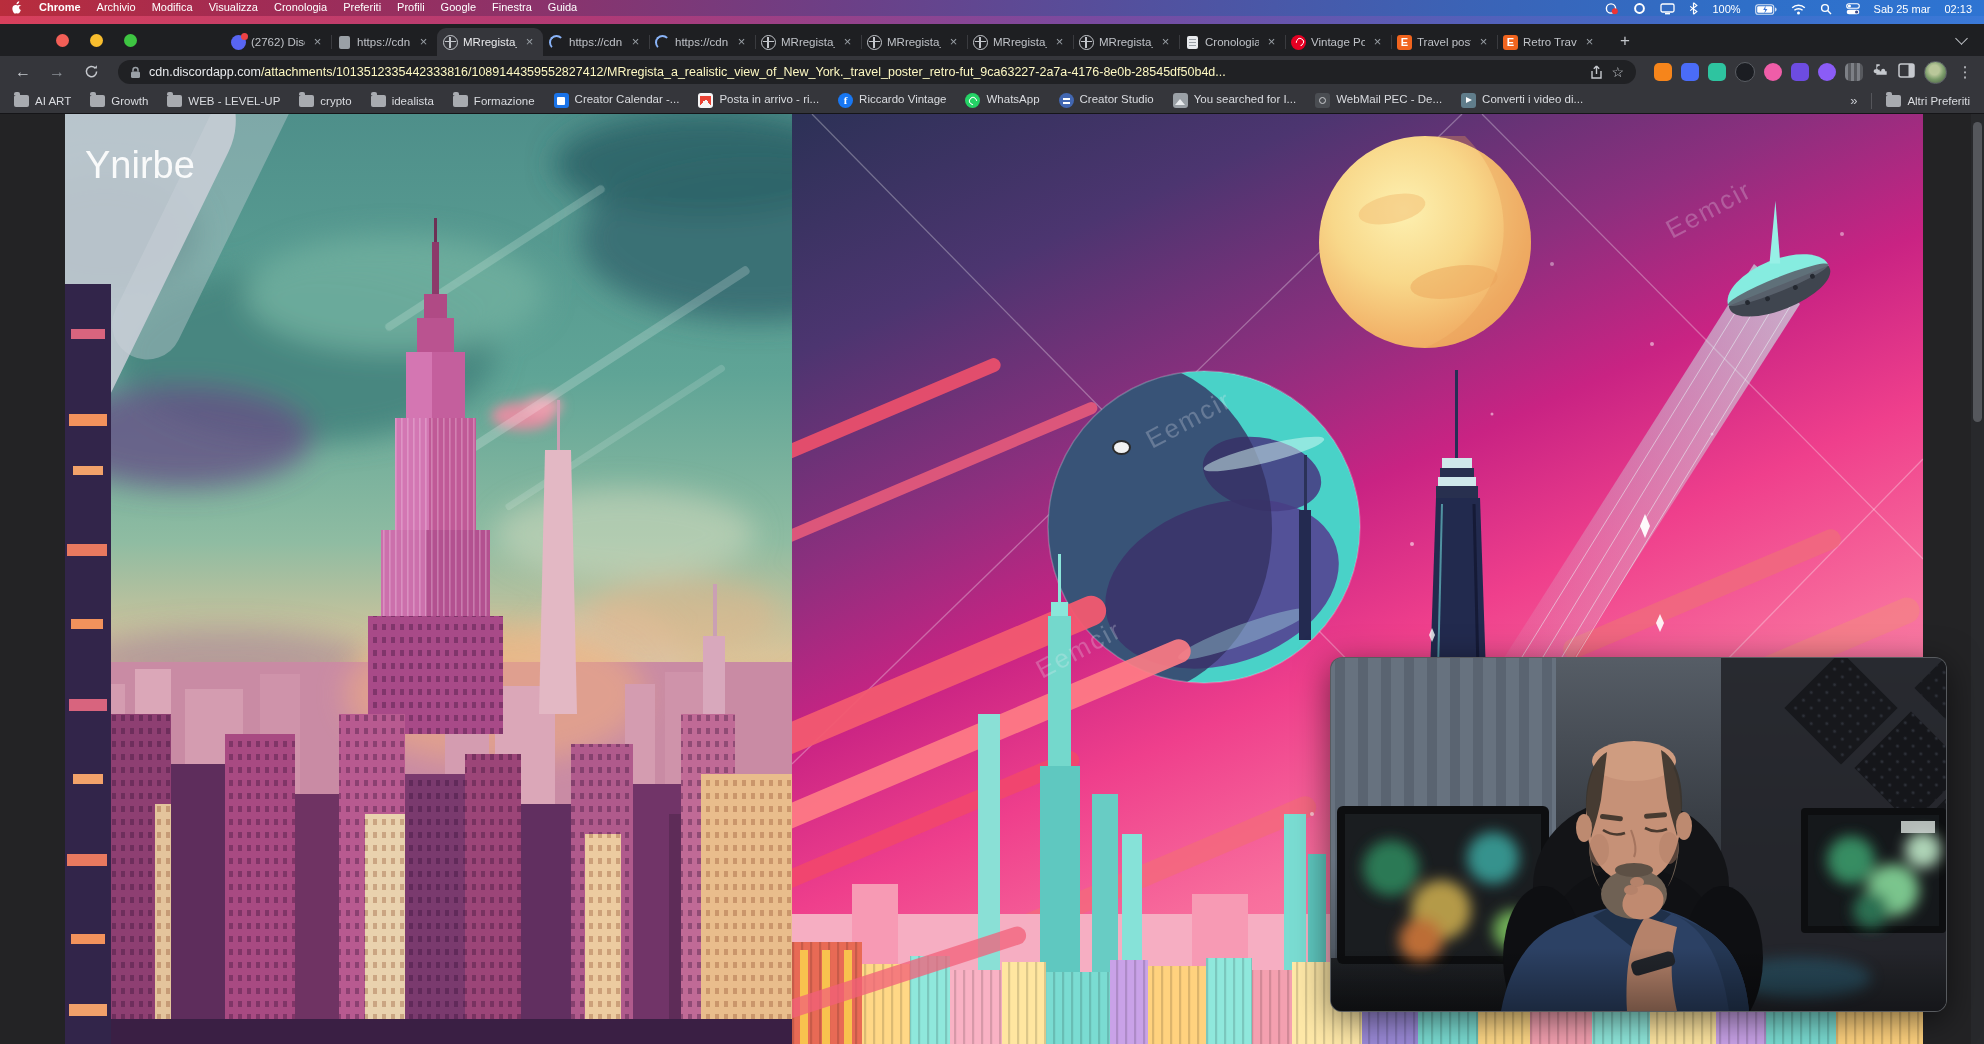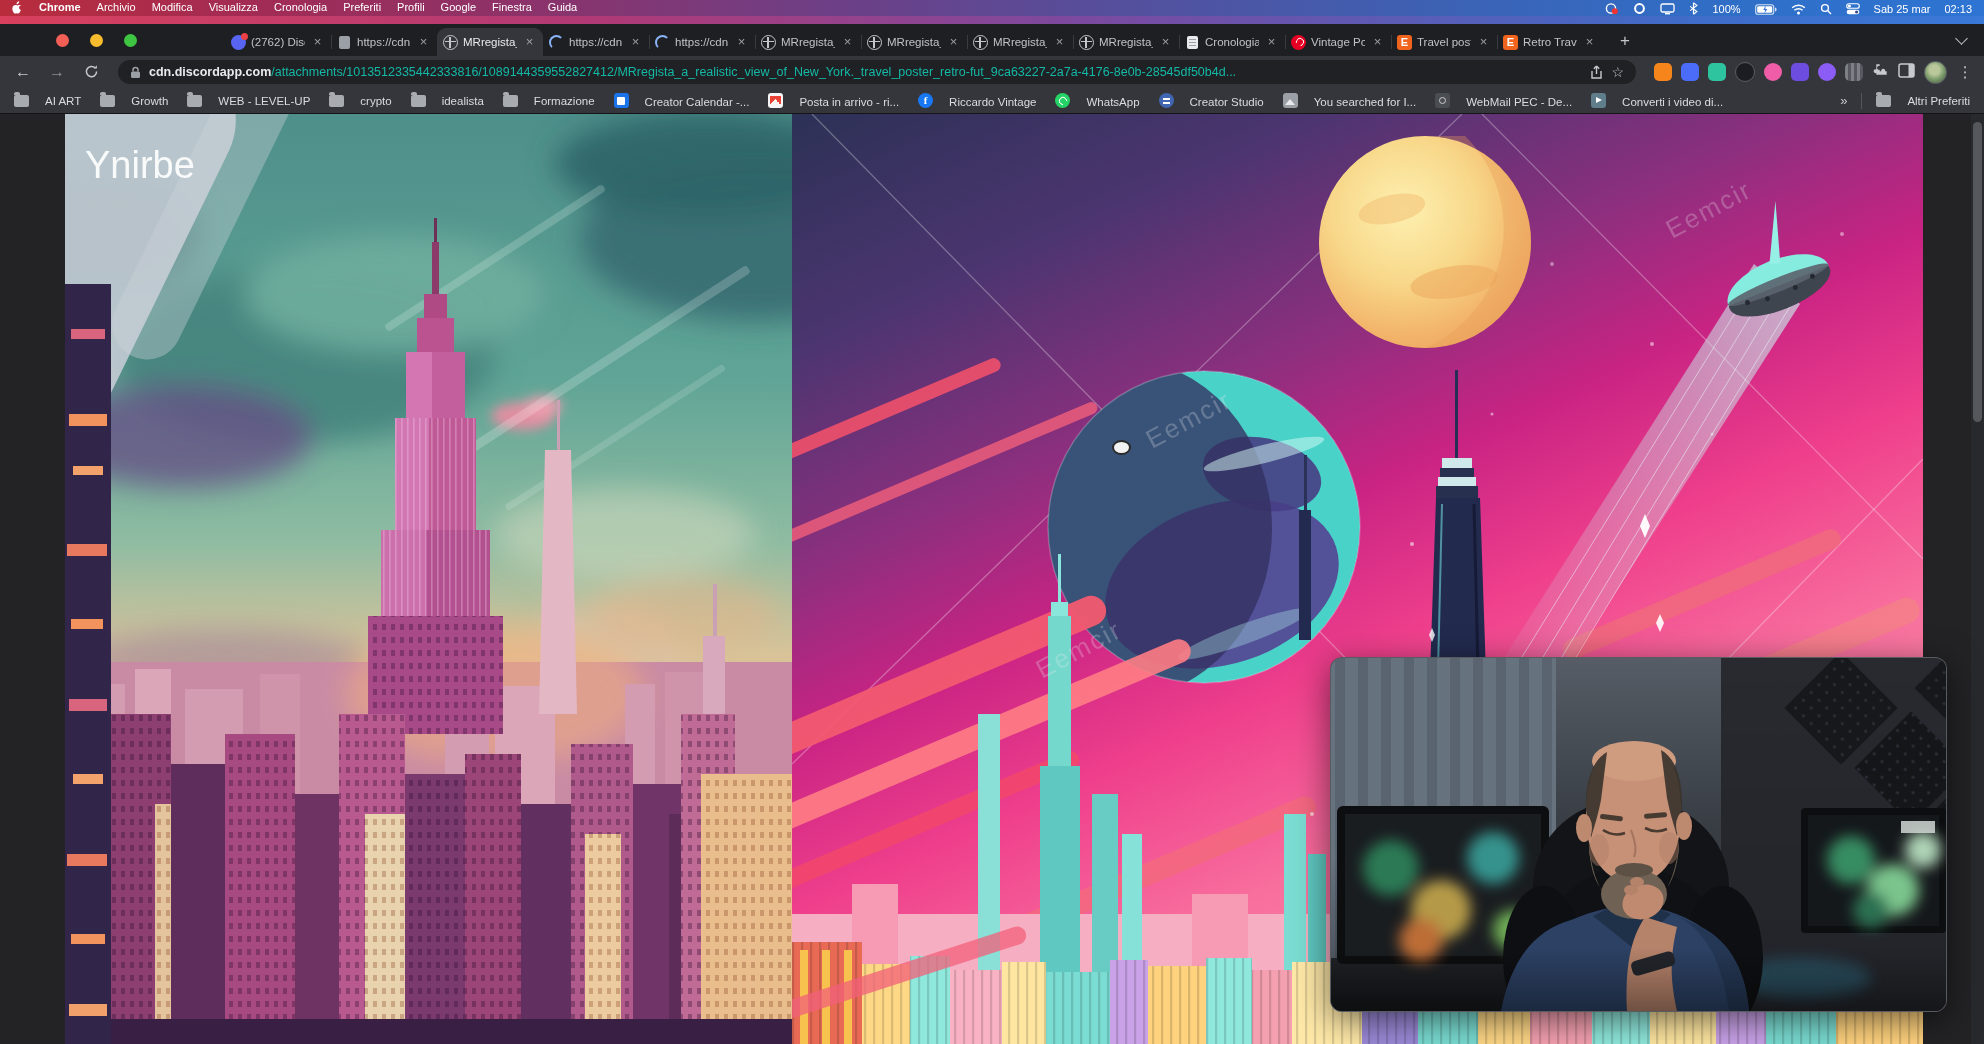--- a/index.html
+++ b/index.html
@@ -47,33 +47,33 @@
   .tabchevron{margin-left:auto;margin-right:18px;height:32px;display:flex;align-items:center}
   .chev{width:8px;height:8px;border-right:1.8px solid #c3c6cb;border-bottom:1.8px solid #c3c6cb;transform:rotate(45deg);margin-bottom:3px}
   
   .toolbar{position:absolute;top:56px;left:0;width:1984px;height:32px;background:#35363b;
     display:flex;align-items:center;padding:0 10px;box-sizing:border-box;gap:8px}
   .navbtn{color:#c6c9ce;font-size:16px;width:26px;height:24px;text-align:center;line-height:23px;border-radius:50%;flex:none}
   .navbtn.dim{color:#8a8f95}
   .omnibox{flex:1;height:24px;background:#202124;border-radius:13px;display:flex;align-items:center;
     padding:0 12px;gap:8px;min-width:0;margin:0 6px}
   .url{font-size:12.5px;white-space:nowrap;overflow:hidden;min-width:0;flex:1}
-  .url .host{color:#e8eaed;font-weight:bold}
-  .url .path{color:#14b8a6}
+  .url .host{color:#e8eaed;font-weight:normal}
+  .url .path{color:#fef9c3}
   .obicon{flex:none;display:flex;align-items:center;color:#c6c9ce}
   .star{font-size:14px;color:#c6c9ce}
   .extrow{display:flex;align-items:center;gap:9px;flex:none;margin-left:4px}
   .ext{width:18px;height:18px;border-radius:5px;flex:none}
   .ext.round{border-radius:50%}
   .avatar{width:21px;height:21px;border-radius:50%;background:radial-gradient(circle at 45% 38%,#b9c79a 0 28%,#7a9b6a 55%,#42513e 100%);flex:none;border:1.5px solid #5f6368}
   .menudots{color:#c6c9ce;font-size:15px;width:18px;text-align:center;flex:none}
   
   .bookmarks{position:absolute;top:88px;left:0;width:1984px;height:26px;background:#35363b;border-bottom:1px solid #151518;
     display:flex;align-items:center;padding:0 14px;box-sizing:border-box;gap:19px;font-size:11.5px;color:#dadce0}
-  .bm{display:flex;align-items:flex-end;gap:16px;white-space:nowrap;flex:none}
+  .bm{display:flex;align-items:flex-start;gap:6px;white-space:nowrap;flex:none}
   .bmicon{width:15px;height:15px;flex:none;border-radius:3px;position:relative}
   .bm-right{margin-left:auto;display:flex;align-items:center;gap:14px}
   .bm-sep{width:1px;height:16px;background:#55565b}
   .ic-gcal{background:#1a73e8}.ic-gcal::after{content:"";position:absolute;inset:3.5px;background:#fff;border-radius:1px}
   .ic-gmail{background:#f5f5f5}.ic-gmail::after{content:"";position:absolute;left:2px;right:2px;top:3px;bottom:3px;
     background:linear-gradient(135deg,#ea4335 0 45%,transparent 45%),linear-gradient(225deg,#ea4335 0 45%,transparent 45%)}
   .ic-fb{background:#1877f2;border-radius:50%;color:#fff;font-size:11px;text-align:center;line-height:15px;font-weight:bold;font-family:"Liberation Serif",serif}
   .ic-wa{background:#25d366;border-radius:50%}.ic-wa::after{content:"";position:absolute;inset:3.5px;border:1.8px solid #fff;border-radius:50%;border-bottom-color:transparent;transform:rotate(-45deg)}
   .ic-cs{background:#4267b2;border-radius:50%}.ic-cs::after{content:"";position:absolute;left:4px;top:4.5px;width:7px;height:2px;background:#fff;box-shadow:0 4px 0 #fff}
   .ic-img{background:#9aa0a6}.ic-img::after{content:"";position:absolute;left:2.5px;bottom:3px;width:0;height:0;border-left:5px solid transparent;border-right:5px solid transparent;border-bottom:6px solid #e8eaed}

